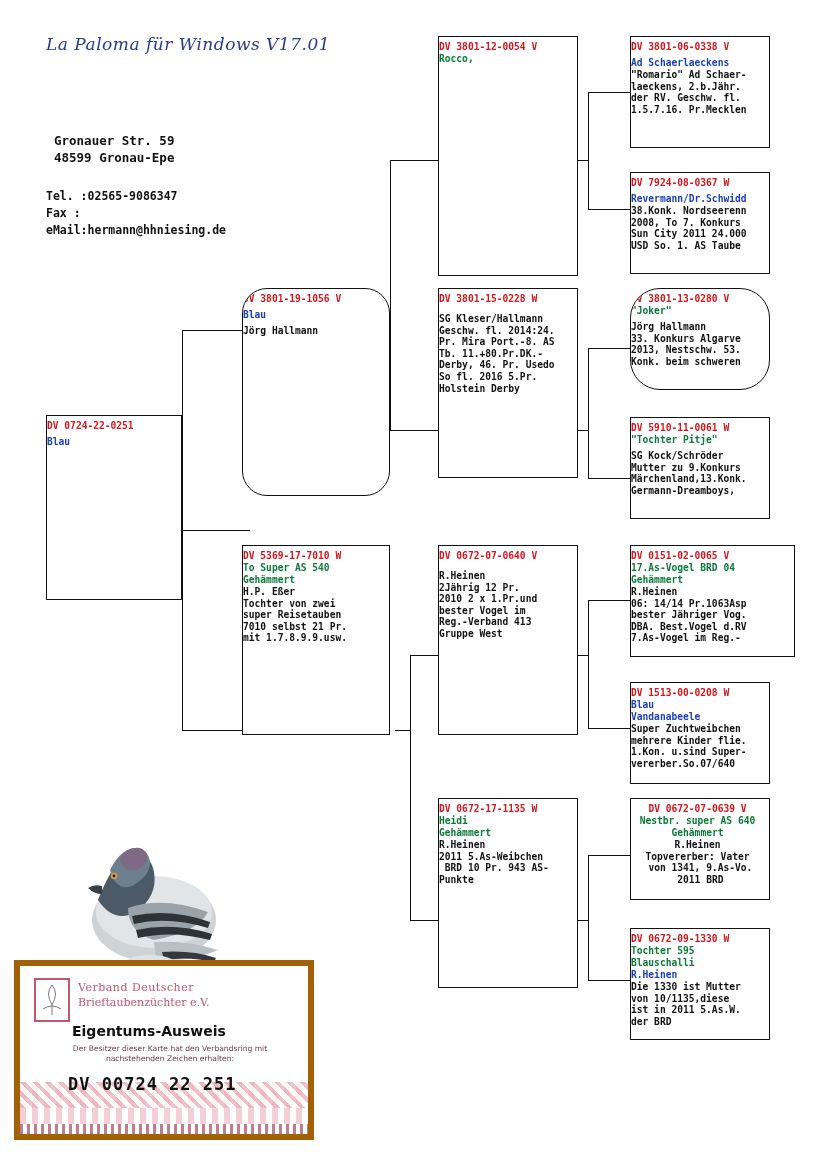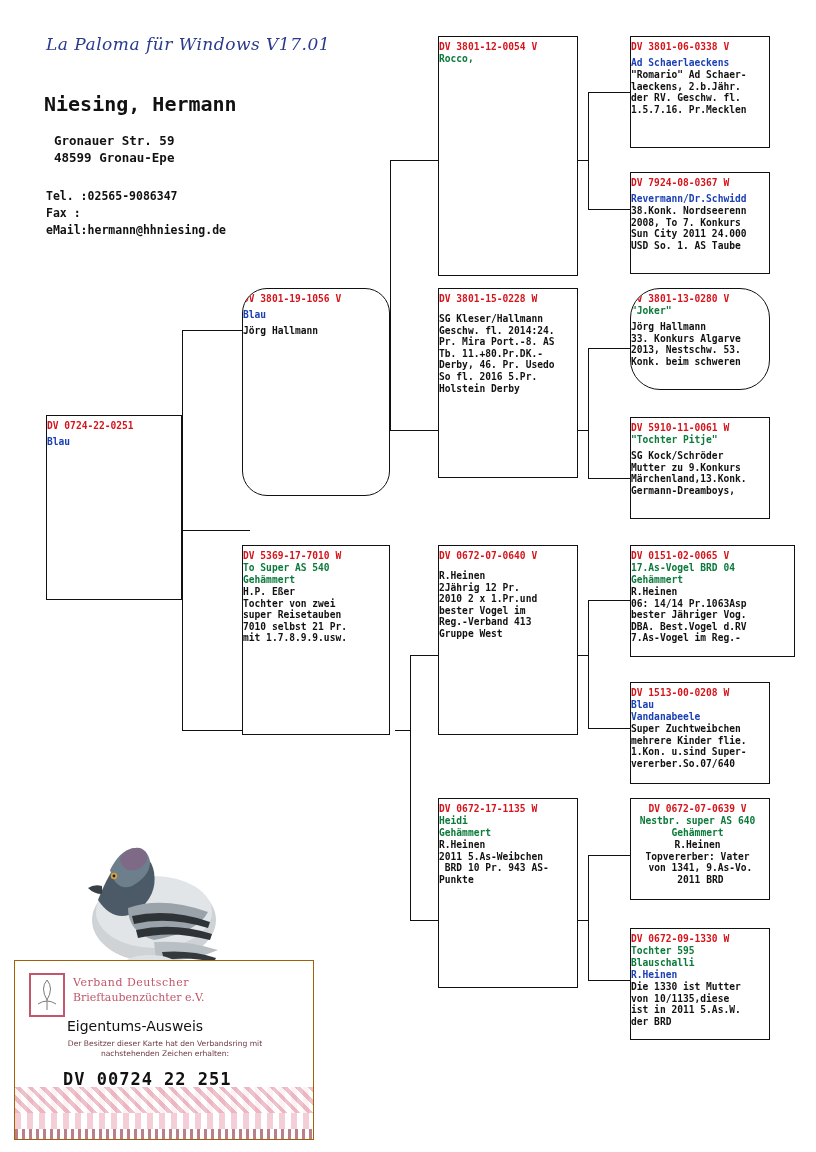--- a/index.html
+++ b/index.html
@@ -23,50 +23,49 @@
   .txt{font-size:9.6px;color:#111;line-height:11.6px;white-space:pre-wrap;font-weight:bold;}
   .gap{height:4px;}
 
   
   .ln{position:absolute;background:#111;}
   .lnh{height:1px;}
   .lnv{width:1px;}
 
   
   .pigeon{position:absolute;left:58px;top:800px;width:170px;height:190px;}
-  .card{position:absolute;left:14px;top:960px;width:300px;height:180px;border:1px solid #a16207;
+  .card{position:absolute;left:14px;top:960px;width:300px;height:180px;border:6px solid #a16207;
         background:#fff;box-sizing:border-box;}
   .card-inner{position:absolute;inset:0;}
   .card-title{position:absolute;left:58px;top:15px;font-family:"DejaVu Serif",serif;font-size:11px;
               color:#c2566a;letter-spacing:.5px;}
   .card-title2{position:absolute;left:58px;top:30px;font-family:"DejaVu Serif",serif;font-size:11px;
               color:#c2566a;}
   .card-h{position:absolute;left:52px;top:57px;font-family:"DejaVu Sans",sans-serif;font-size:14px;
-          font-weight:normal;color:#111;}
+          font-weight:bold;color:#111;}
   .card-sub{position:absolute;left:40px;top:78px;font-family:"DejaVu Sans",sans-serif;font-size:7.6px;
             color:#6b3a44;line-height:10px;text-align:center;width:220px;}
   .card-ring{position:absolute;left:48px;top:108px;font-family:"DejaVu Sans Mono",monospace;
              font-size:17px;font-weight:bold;color:#111;letter-spacing:1px;}
   .card-logo{position:absolute;left:14px;top:12px;width:34px;height:42px;border:1px solid #c2566a;}
   .pat{position:absolute;left:0;right:0;bottom:0;height:52px;
        background:
          repeating-linear-gradient(90deg,#f3c9d2 0 6px,#fff 6px 12px);
        opacity:.9;}
   .pat2{position:absolute;left:0;right:0;bottom:26px;height:26px;
        background:repeating-linear-gradient(45deg,#e9aebb 0 4px,#fff 4px 9px);opacity:.75;}
   .pat3{position:absolute;left:0;right:0;bottom:0;height:10px;
         background:repeating-linear-gradient(90deg,#b9808c 0 3px,#fff 3px 7px);}
 </style>
 </head>
 <body>
 
 <div class="page">
 
   <div class="brand">La Paloma für Windows V17.01</div>
-  <div class="owner">Niesing, Hermann</div>
   <div class="addr">
     <div>Gronauer Str. 59</div>
     <div>48599 Gronau-Epe</div>
   </div>
   <div class="contact">
     <div>Tel. :02565-9086347</div>
     <div>Fax  :</div>
     <div>eMail:hermann@hhniesing.de</div>
   </div>
 

